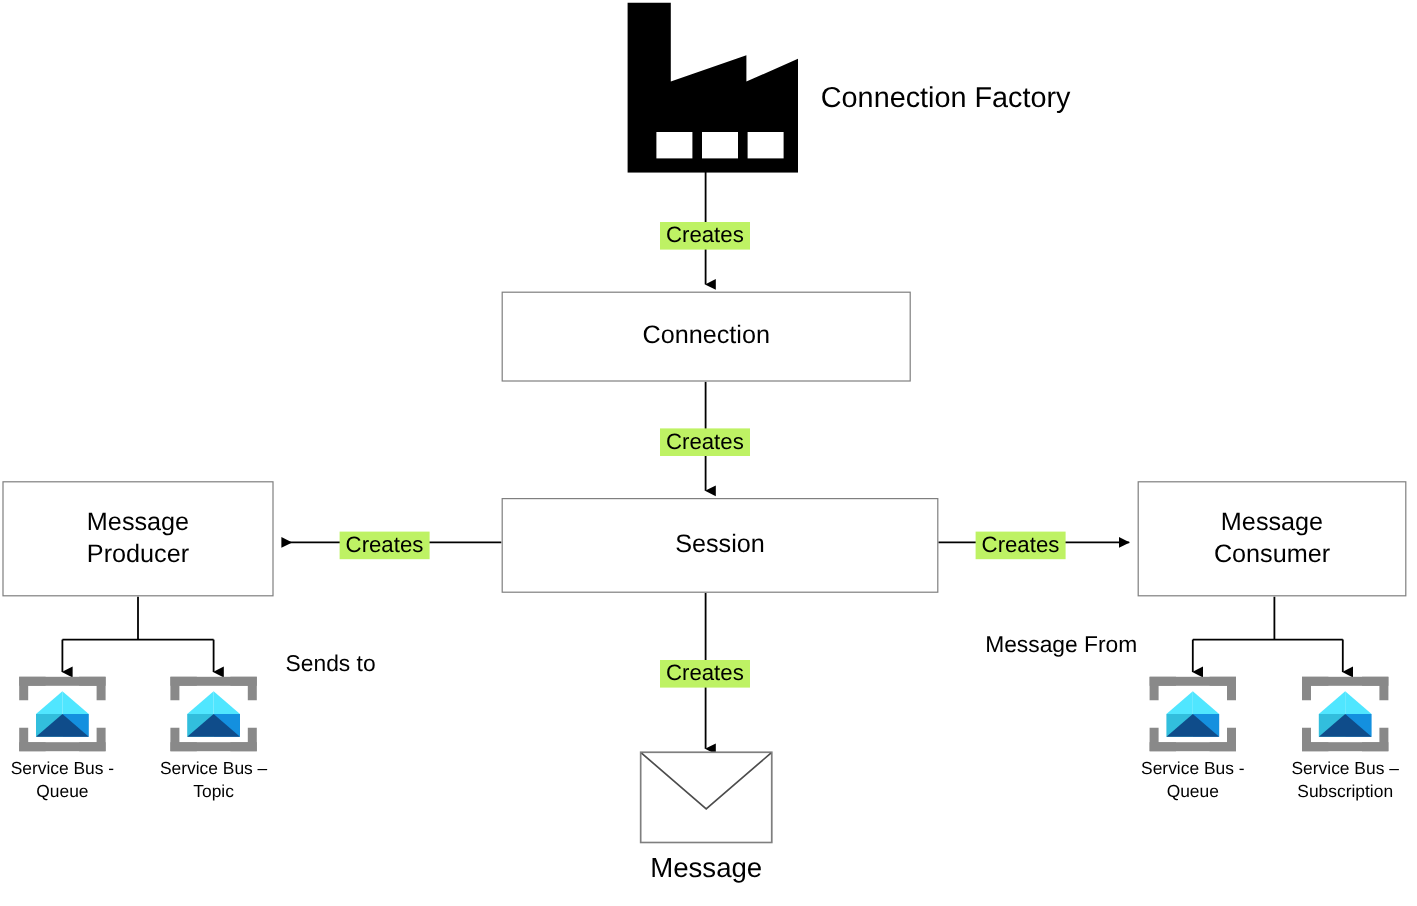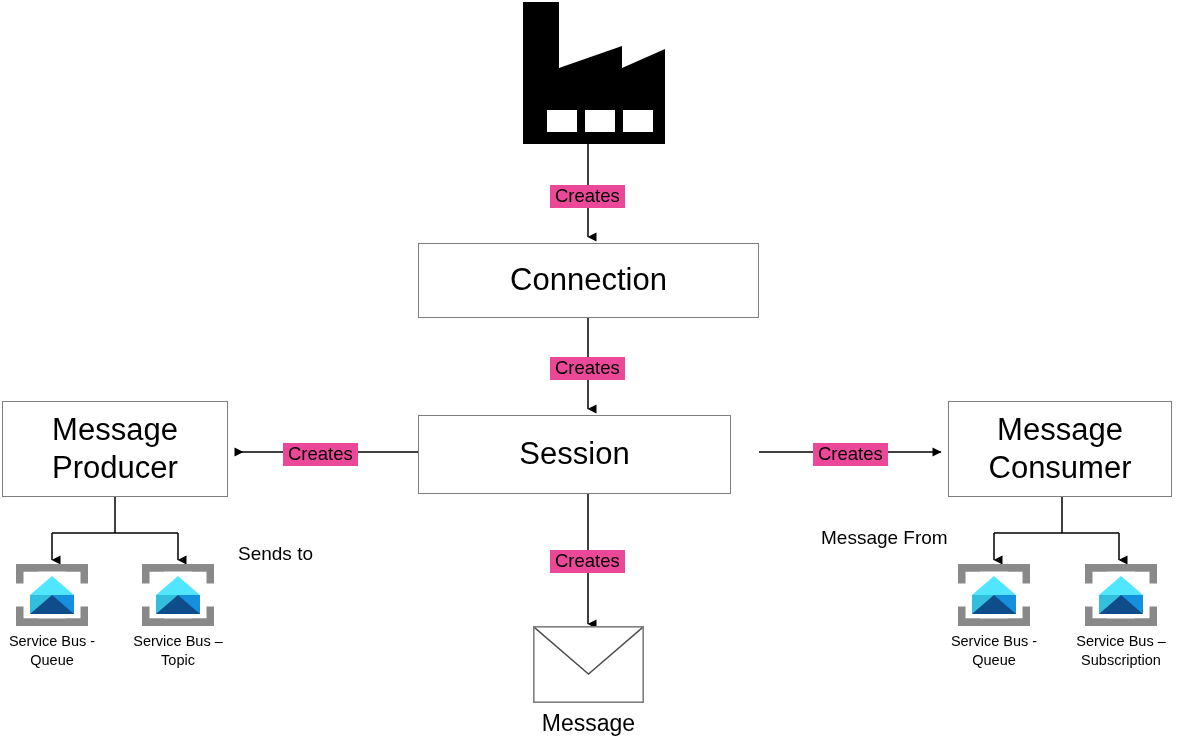--- a/index.html
+++ b/index.html
@@ -29,32 +29,32 @@
   .node-box {
     position: absolute;
     border: 1.6px solid #7f7f7f;
     background: #ffffff;
     box-sizing: border-box;
     display: flex;
     align-items: center;
     justify-content: center;
     text-align: center;
     line-height: 1.24;
-    font-size: 31px;
+    font-size: 21px;
     color: #000000;
   }
   .node-box .node-label {
     display: block;
     padding: 0 6px;
     white-space: pre-line;
   }
   
   .edge-label {
     position: absolute;
-    background: #ec4899;
+    background: #bef264;
     font-size: 18.5px;
     color: #000000;
     line-height: 1;
     padding: 2px 5px;
     white-space: nowrap;
   }
   
   .free-label {
     position: absolute;
     background: #ffffff;
@@ -150,26 +150,27 @@
     </g>
   </svg>
 
   <svg class="factory-icon" style="left:513px; top:2px;" width="152" height="142" viewBox="0 0 152 142" xmlns="http://www.w3.org/2000/svg">
     <path fill="#000000" d="M10,0 L46,0 L46,66 L109,44 L109,66 L152,47 L152,142 L10,142 Z"></path>
     <rect x="34" y="108" width="30" height="22" fill="#ffffff"></rect>
     <rect x="72" y="108" width="30" height="22" fill="#ffffff"></rect>
     <rect x="110" y="108" width="30" height="22" fill="#ffffff"></rect>
   </svg>
 
+  <div class="title-label" style="left:684px; top:70px;">Connection Factory</div>
 
   <div class="node-box" style="left:418px; top:243px; width:341px; height:75px;">
     <span class="node-label">Connection</span>
   </div>
 
-  <div class="node-box" style="left:418px; top:415px; width:313px; height:79px;">
+  <div class="node-box" style="left:418px; top:415px; width:364px; height:79px;">
     <span class="node-label">Session</span>
   </div>
 
   <div class="node-box" style="left:2px; top:401px; width:226px; height:96px;">
     <span class="node-label">Message
 Producer</span>
   </div>
 
   <div class="node-box" style="left:948px; top:401px; width:224px; height:96px;">
     <span class="node-label">Message

